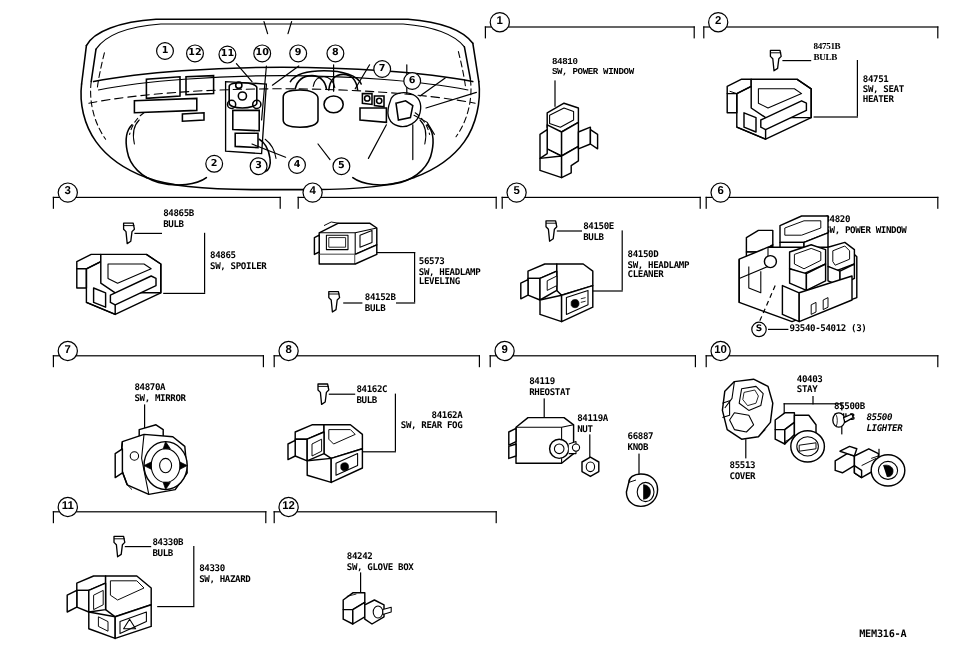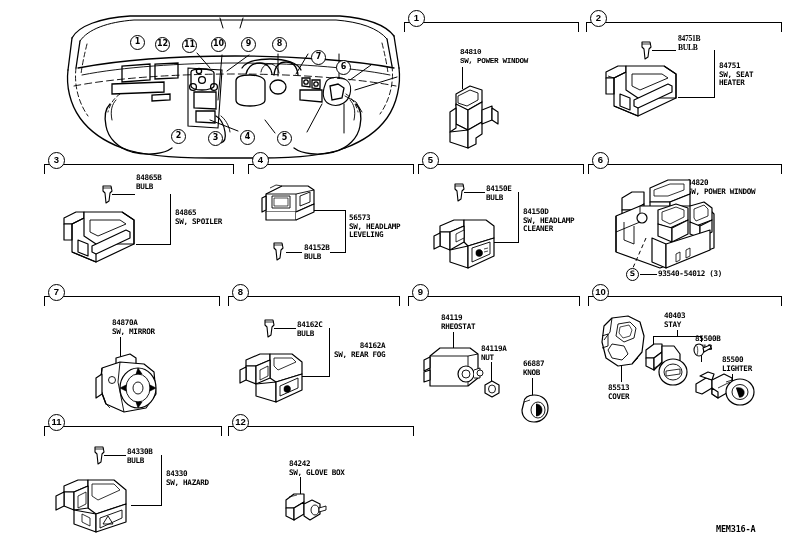--- a/index.html
+++ b/index.html
@@ -541,21 +541,21 @@
     </div>
   </div>
 
   <div class="panel" style="left:588px; top:284px; width:194px; height:128px;">
     <div class="panel-bracket"></div>
     <div class="panel-badge">10</div>
     <div class="lbl" style="left:76px; top:28px;">40403
 STAY</div>
     <div class="lbl" style="left:107px; top:51px;">85500B
 BULB</div>
-    <div class="lbl" style="left:134px; top:72px;">85500
+    <div class="lbl" style="left:134px; top:60px;font-style:italic;">85500
 LIGHTER</div>
     <div class="lbl" style="left:20px; top:100px;">85513
 COVER</div>
     <div class="ln lnv" style="left:89px; top:46px; height:7px;"></div>
     <div class="ln lnh" style="left:65px; top:52px; width:48px;"></div>
     <div class="ln lnv" style="left:65px; top:52px; height:14px;"></div>
     <div class="ln lnv" style="left:113px; top:52px; height:6px;"></div>
     <div class="ln lnv" style="left:113px; top:64px; height:14px;"></div>
     <div class="ln lnv" style="left:144px; top:90px; height:14px;"></div>
     <div class="ln lnv" style="left:33px; top:82px; height:16px;"></div>

